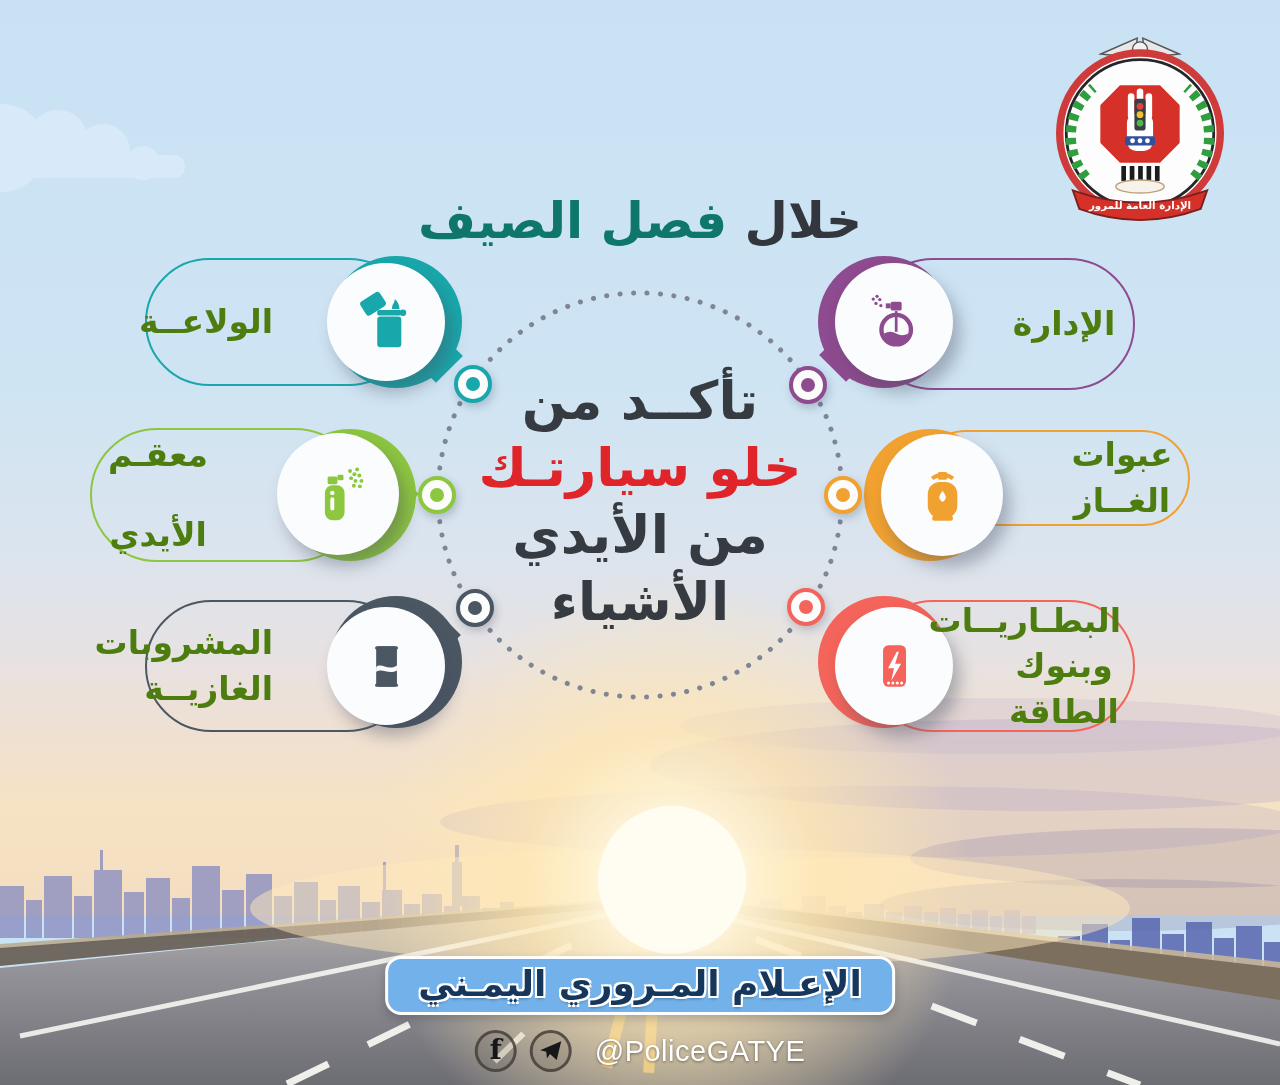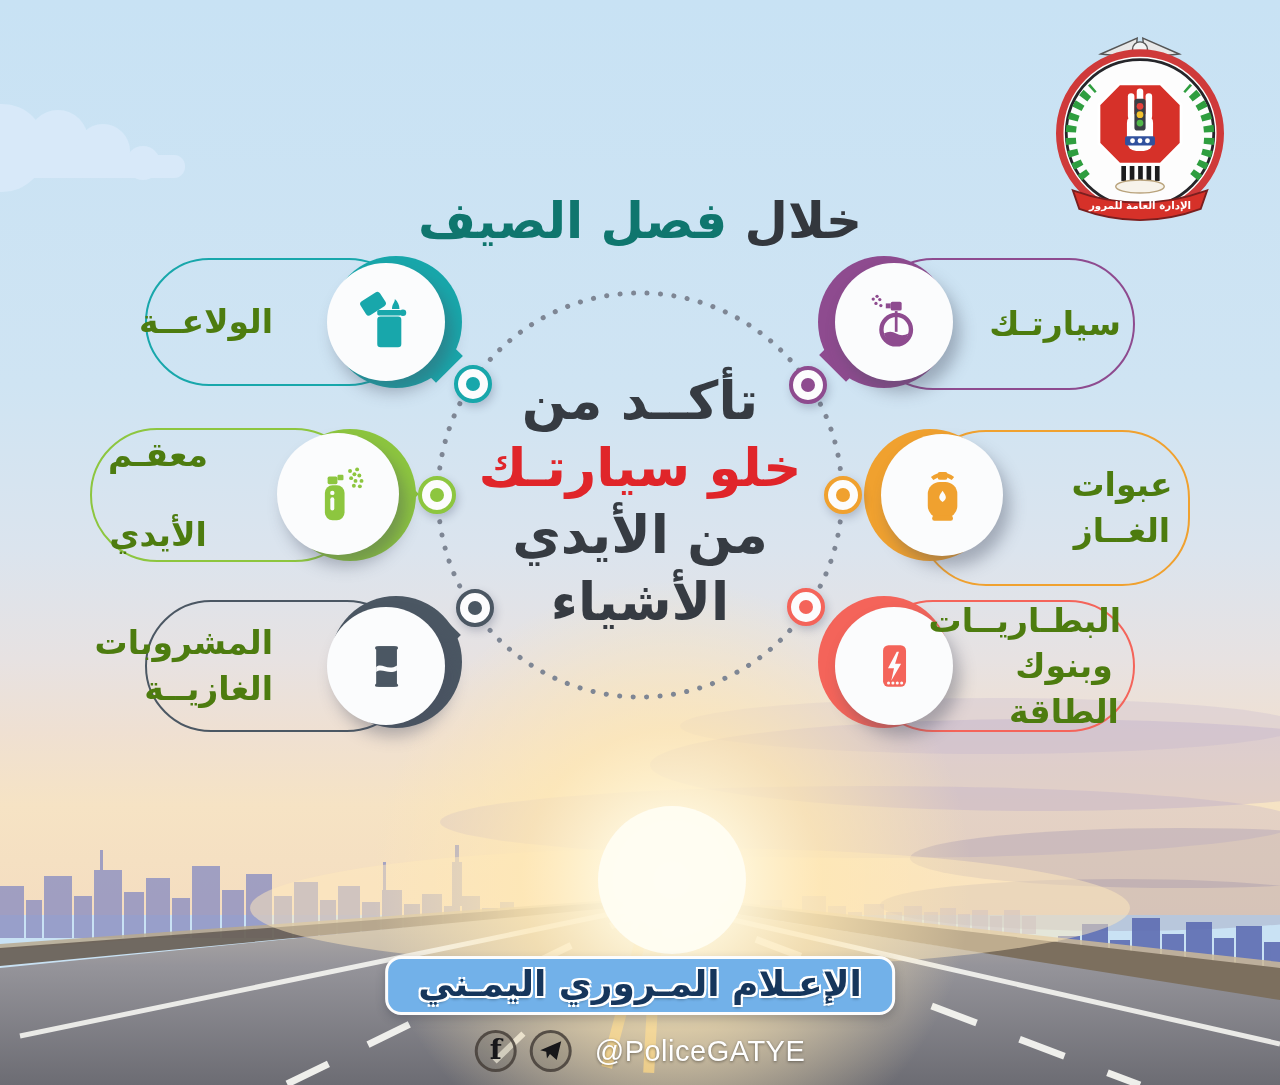--- a/index.html
+++ b/index.html
@@ -50,21 +50,21 @@
   #b-soda .wcircle{left:182px;top:7px;}
   #b-soda .tail{left:270px;top:16px;}
   #b-soda .label{left:14px;right:140px;}
 
   #b-perfume{left:867px;top:258px;width:268px;height:132px;color:#8e4b8f;}
   #b-perfume .cres{left:-49px;top:-2px;}
   #b-perfume .wcircle{left:-32px;top:5px;}
   #b-perfume .tail{left:-40px;top:78px;}
   #b-perfume .label{left:140px;right:14px;}
 
-  #b-gas{left:918px;top:430px;width:272px;height:156px;color:#f0a12f;}
+  #b-gas{left:918px;top:430px;width:272px;height:96px;color:#f0a12f;}
   #b-gas .cres{left:-54px;top:-1px;}
   #b-gas .wcircle{left:-37px;top:4px;width:122px;height:122px;}
   #b-gas .tail{left:-40px;top:46px;}
   #b-gas .label{left:150px;right:14px;}
 
   #b-battery{left:867px;top:600px;width:268px;height:132px;color:#f4645a;}
   #b-battery .cres{left:-49px;top:-4px;}
   #b-battery .wcircle{left:-32px;top:7px;}
   #b-battery .tail{left:-32px;top:16px;}
   #b-battery .label{left:140px;right:14px;}
@@ -357,21 +357,21 @@
         <g fill="#8e4b8f">
           <circle cx="19" cy="11.5" r="1.5"></circle>
             <circle cx="15.5" cy="15" r="1.5"></circle>
           <circle cx="20" cy="17" r="1.5"></circle>
             <circle cx="13" cy="11" r="1.5"></circle>
             <circle cx="16.5" cy="8.5" r="1.5"></circle>
         </g>
       </svg>
     </div>
     <div class="label">
-      <span>سيارتـك</span>
+      <span>الإدارة</span>
     </div>
   </div>
 
   <div class="bubble" id="b-gas">
     <div class="pill"></div>
     <div class="tail"></div>
     <div class="cres"></div>
     <div class="wcircle">
       <svg viewBox="0 0 64 64">
         <rect x="19" y="20" width="27" height="33" rx="11" fill="#f0a12f"></rect>

